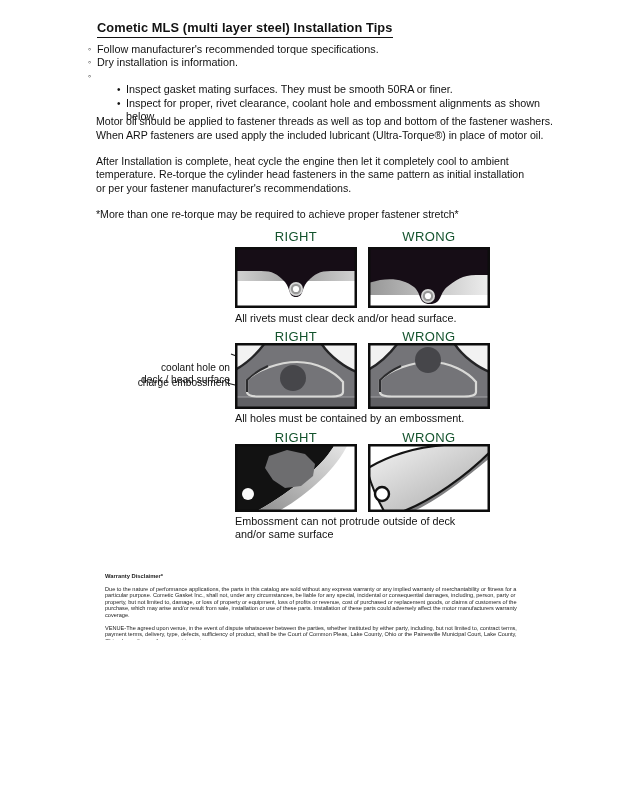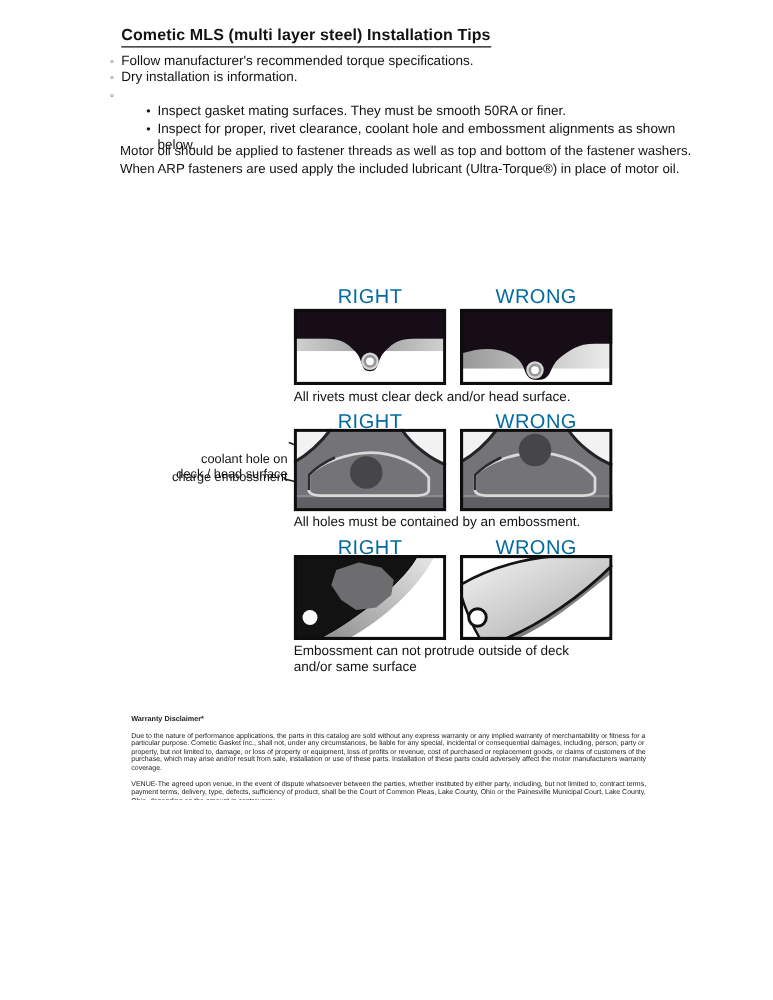--- a/index.html
+++ b/index.html
@@ -13,21 +13,21 @@
     border-bottom:1.6px solid #121212;padding-bottom:2px;letter-spacing:.1px;
   }
   .bullets{left:88px;top:43px;font-size:10.8px;line-height:13.4px;width:470px;}
   .b-row{display:flex;}
   .b-mark{width:9px;flex:0 0 9px;font-size:9px;line-height:13.4px;}
   .sb{padding-left:29px;}
   .sb .b-mark{width:9px;flex:0 0 9px;font-size:10px;}
   .diesel-head{left:96px;top:116px;font-size:12.2px;font-weight:bold;}
   .diesel-paras{left:96px;top:115px;width:500px;font-size:10.6px;line-height:13.8px;}
   .diesel-paras p{margin:0 0 12px 0;white-space:pre-line;}
-  .dg-head{width:122px;text-align:center;font-size:16px;letter-spacing:.4px;color:#0369a1;}
+  .dg-head{width:122px;text-align:center;font-size:13px;letter-spacing:.4px;color:#14532d;}
   .dg-box{width:122px;}
   .dg-box svg{display:block;}
   .caption{font-size:10.8px;line-height:13px;color:#121212;}
   .prelines{white-space:pre-line;}
   .ann{width:118px;text-align:right;font-size:10.2px;line-height:11.6px;color:#121212;}
   .legal{left:105px;top:573px;width:412px;font-size:5.6px;line-height:6.6px;color:#1c1c1c;}
   .legal .lg-head{font-weight:bold;margin:0 0 6px 0;font-size:5.8px;}
   .legal p{margin:0 0 6px 0;white-space:pre-line;}
   .footer-code{left:388px;top:760px;font-size:12.2px;color:#ec4899;letter-spacing:.3px;}
 </style>
@@ -56,20 +56,24 @@
     </div>
     <div class="b-row sb">
       <span class="b-mark">•</span>
       <span>Inspect for proper, rivet clearance, coolant hole and embossment alignments as shown below.</span>
     </div>
   </div>
 
   <div class="abs diesel-paras">
     <p>Motor oil should be applied to fastener threads as well as top and bottom of the fastener washers.
 When ARP fasteners are used apply the included lubricant (Ultra-Torque®) in place of motor oil.</p>
+    <p>After Installation is complete, heat cycle the engine then let it completely cool to ambient
+temperature. Re-torque the cylinder head fasteners in the same pattern as initial installation
+or per your fastener manufacturer's recommendations.</p>
+    <p>*More than one re-torque may be required to achieve proper fastener stretch*</p>
   </div>
 
   <div class="abs dg-head" style="left:235px;top:229px;">RIGHT</div>
   <div class="abs dg-head" style="left:368px;top:229px;">WRONG</div>
 
   <div class="abs dg-box" style="left:235px;top:247px;">
     <svg width="122" height="61" viewBox="0 0 122 61">
       <defs>
         <linearGradient id="g1r" x1="0" y1="0" x2="1" y2="0">
           <stop offset="0" stop-color="#d2d2d2"></stop>

